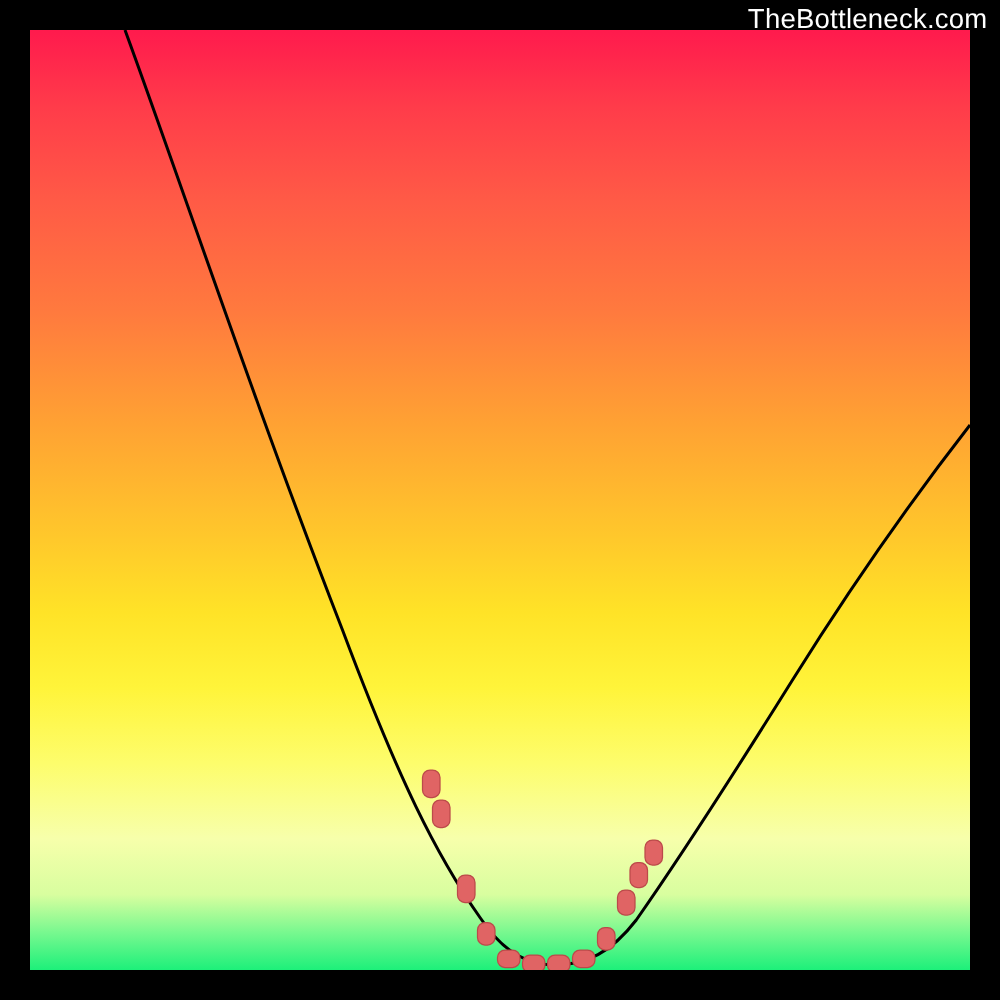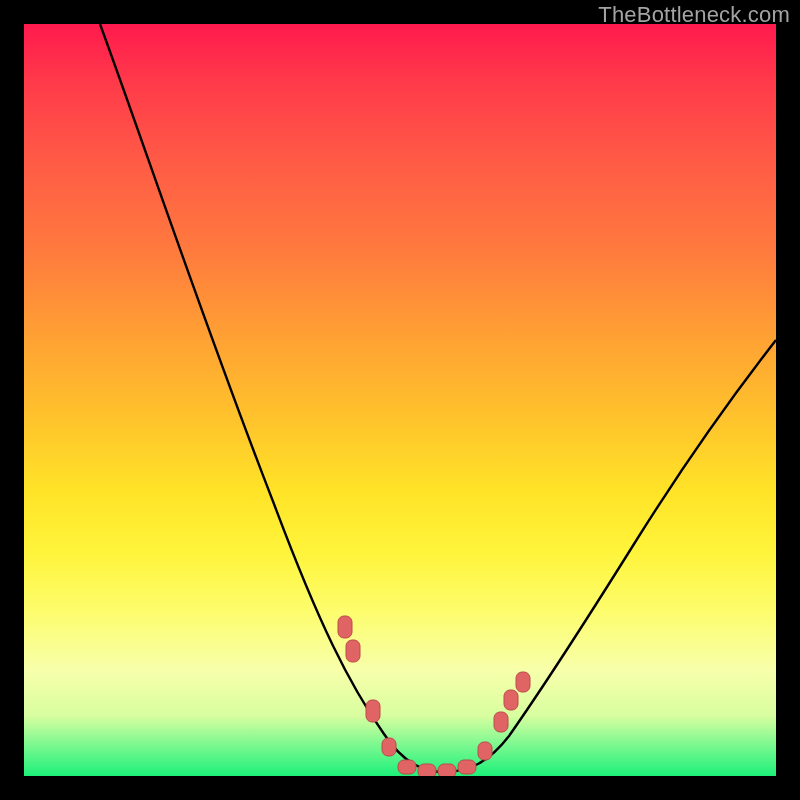--- a/index.html
+++ b/index.html
@@ -31,21 +31,21 @@
       #f7ffab 86%,
       #d8fe9f 92%,
       #78f88f 96%,
       #1df07a 100%
     );
   }
   .watermark {
     position: absolute;
     top: 2px;
     right: 10px;
-    color: #a3a3a3;
+    color: #ffffff;
     font-size: 22px;
     font-weight: 500;
     letter-spacing: 0.2px;
   }
   svg.curve {
     position: absolute;
     left: 0;
     top: 0;
     width: 752px;
     height: 752px;

